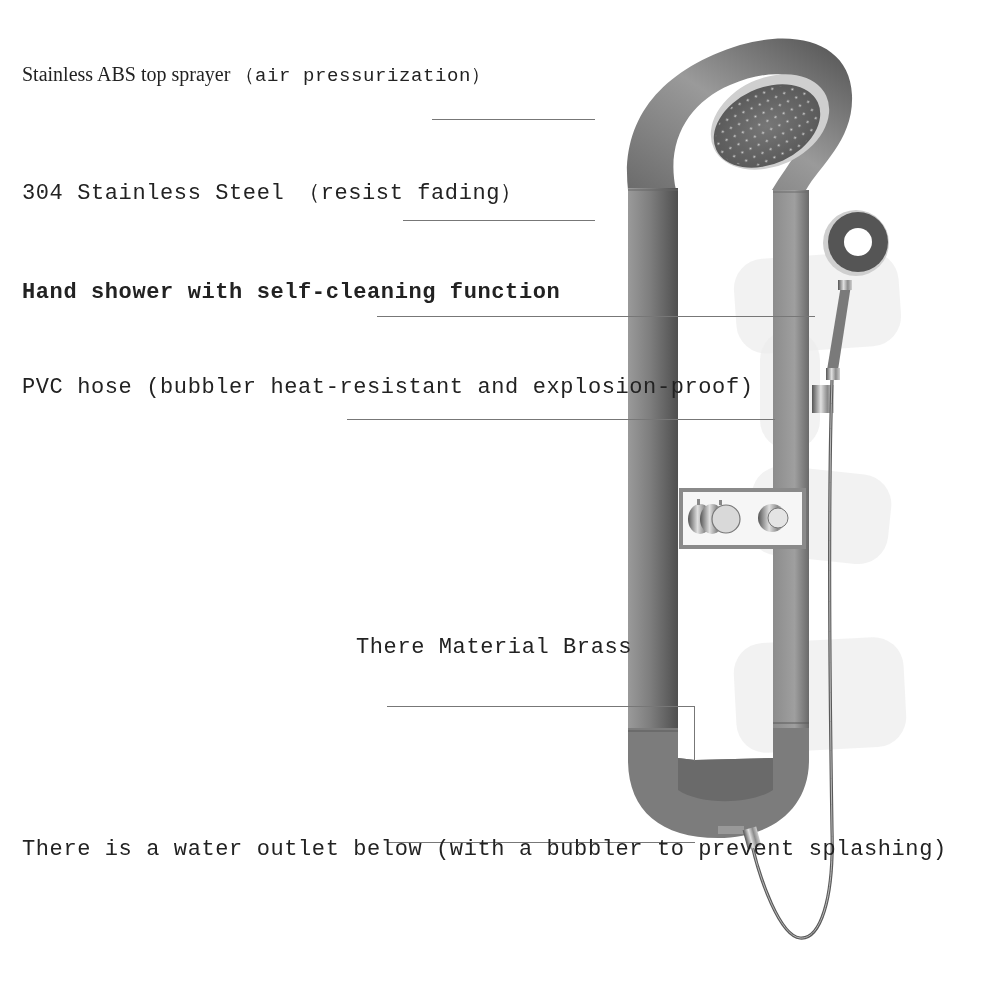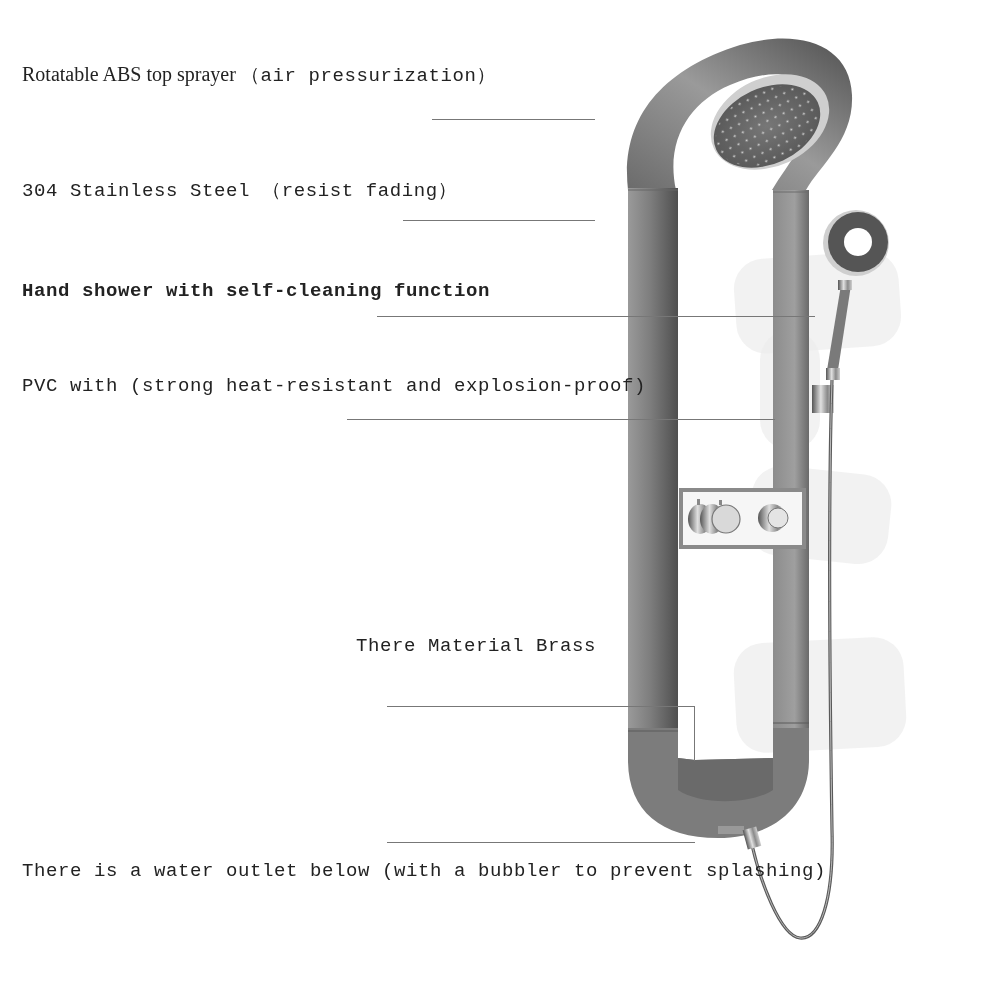--- a/index.html
+++ b/index.html
@@ -1,17 +1,17 @@
 <!DOCTYPE html>
 <html><head>
 <meta charset="utf-8">
 <style>
   html, body { margin:0; padding:0; background:#ffffff; }
   body { width:1000px; height:1000px; position:relative; overflow:hidden; font-family:"Liberation Serif", "DejaVu Serif", serif; color:#1a1a1a; }
-  .label { position:absolute; white-space:nowrap; font-size:19px; letter-spacing:0.6px; font-family:"Liberation Mono", "DejaVu Sans Mono", monospace; color:#222; }
+  .label { position:absolute; white-space:nowrap; font-size:22px; letter-spacing:0.6px; font-family:"Liberation Mono", "DejaVu Sans Mono", monospace; color:#222; }
   .label.serif { font-family:"Liberation Serif", "DejaVu Serif", serif; font-size:20px; letter-spacing:0; }
   .label .mono { font-family:"Liberation Mono", "DejaVu Sans Mono", monospace; font-size:19px; letter-spacing:0.6px;text-align:right; }
   .leader { position:absolute; height:1px; background:#777; }
   .leader-v { position:absolute; width:1px; background:#777; }
   .bg-brush { position:absolute; background:#ececec; opacity:0.7; border-radius:30px; }
   svg.product { position:absolute; left:0; top:0; }
 </style>
 </head>
 <body>
 
@@ -111,20 +111,20 @@
 
 <div class="leader" style="left:432px;top:119px;width:163px;"></div>
 <div class="leader" style="left:403px;top:220px;width:192px;"></div>
 <div class="leader" style="left:377px;top:316px;width:438px;"></div>
 <div class="leader" style="left:347px;top:419px;width:428px;"></div>
 <div class="leader" style="left:387px;top:706px;width:308px;"></div>
 <div class="leader-v" style="left:694px;top:706px;height:55px;"></div>
 <div class="leader" style="left:387px;top:842px;width:308px;"></div>
 
 <div class="label serif" style="left:22px;top:62px;">
-  <span>Rotatable ABS top sprayer</span>
+  <span>Stainless ABS top sprayer</span>
   <span class="mono">（air pressurization）</span>
 </div>
 <div class="label" style="left:22px;top:177px;">304 Stainless Steel （resist fading）</div>
 <div class="label" style="left:22px;top:280px;font-weight:bold;">Hand shower with self-cleaning function</div>
-<div class="label" style="left:22px;top:375px;">PVC with (strong heat-resistant and explosion-proof)</div>
+<div class="label" style="left:22px;top:375px;">PVC hose (bubbler heat-resistant and explosion-proof)</div>
 <div class="label" style="left:356px;top:635px;">There Material Brass</div>
-<div class="label" style="left:22px;top:860px;">There is a water outlet below (with a bubbler to prevent splashing)</div>
+<div class="label" style="left:22px;top:837px;">There is a water outlet below (with a bubbler to prevent splashing)</div>
 
 </body></html>

